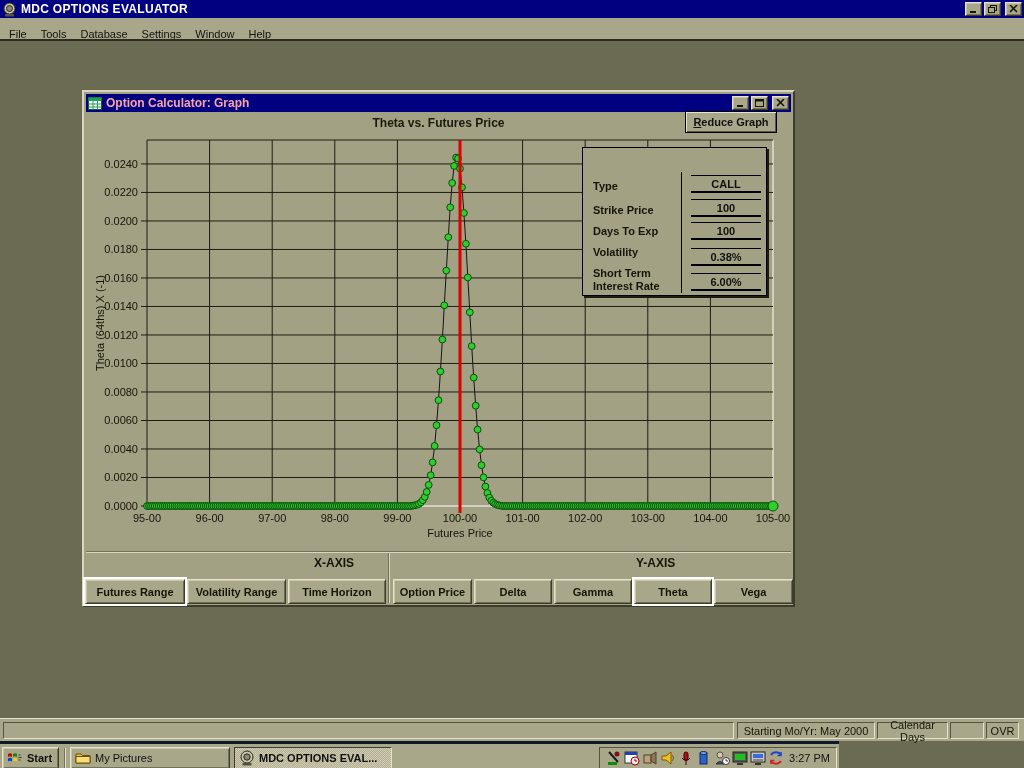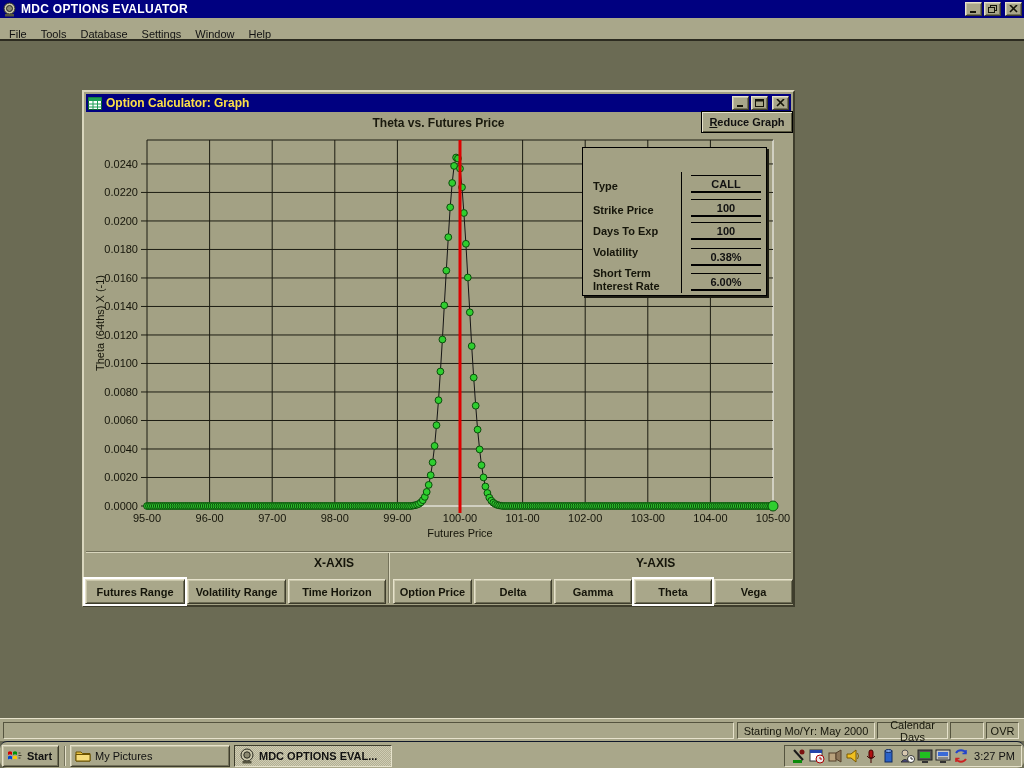--- a/index.html
+++ b/index.html
@@ -21,23 +21,23 @@
   .menu-item { display:inline-block; padding:3px 7px; }
   .menu-item::first-letter { text-decoration:underline; }
   .client { position:absolute; left:0; top:39px; width:1024px; height:679px; background:#6b6b54;
             border-top:2px solid #2c2b20; }
 
   
   .graph-window { position:absolute; left:82px; top:88px; width:713px; height:517px;
                   background:#a3a184; border:2px solid; border-color:#d9d6bd #3e3d2c #3e3d2c #d9d6bd; }
   .graph-titlebar { position:absolute; left:2px; top:2px; right:2px; height:18px; background:#000080;
                     display:flex; align-items:center; padding:0 2px; }
-  .graph-title { color:#fde047; font-weight:bold; font-size:12px; margin-left:4px; flex:1; }
+  .graph-title { color:#fca5a5; font-weight:bold; font-size:12px; margin-left:4px; flex:1; }
   .chart-title { position:absolute; left:0; top:24px; width:100%; text-align:center; font-weight:bold; font-size:12px; color:#1a1a0e; }
-  .reduce-btn { position:absolute; right:0; top:19px; width:92px; height:22px; background:#a9a78a;
+  .reduce-btn { position:absolute; right:16px; top:19px; width:92px; height:22px; background:#a9a78a;
                 border:1px solid #000; box-shadow: inset 1px 1px 0 #e6e2cb, inset -1px -1px 0 #5a593f;
                 font-weight:bold; font-size:11px; display:flex; align-items:center; justify-content:center; }
   .reduce-btn span { display:inline-block; }
   .reduce-btn span::first-letter { text-decoration:underline; }
 
   #chart-svg { position:absolute; left:0; top:0; }
   #chart-svg text.tick { font-family:"Liberation Sans",sans-serif; font-size:11px; fill:#15150a; }
   #chart-svg text.axis-title { font-family:"Liberation Sans",sans-serif; font-size:11px; fill:#15150a; }
 
   
@@ -63,22 +63,22 @@
               font-weight:bold; font-size:11px; display:flex; align-items:center; justify-content:center; color:#15150a; }
   .axis-btn.selected { box-shadow: 0 0 0 2px #ffffff, inset 1px 1px 0 #c9c6aa, inset -1px -1px 0 #6b6a52; z-index:2; }
 
   
   .statusbar { position:absolute; left:0; top:718px; width:1024px; height:23px; background:#a9a78a;
                border-top:1px solid #e6e2cb; }
   .status-panel { position:absolute; top:3px; height:17px; border:1px solid; border-color:#55543f #e6e2cb #e6e2cb #55543f;
                   display:flex; align-items:center; justify-content:center; font-size:11px; color:#15150a; padding:0 4px;text-align:center; }
 
   
-  .taskbar { position:absolute; left:0; top:741px; width:1024px; height:27px; background:#a9a78a;
-             border-top:1px solid #0f172a;border-radius:7px; }
+  .taskbar { position:absolute; left:0; top:741px; width:839px; height:27px; background:#a9a78a;
+             border-top:3px solid #0f172a; }
   .task-btn { position:absolute; top:3px; height:22px; display:flex; align-items:center; padding:0 4px; gap:4px; font-size:11px; }
   .task-btn.raised { border:1px solid; border-color:#e6e2cb #3e3d2c #3e3d2c #e6e2cb;
                      box-shadow: inset 1px 1px 0 #c5c2a6, inset -1px -1px 0 #74725a; background:#a9a78a; }
   .task-btn.active { border:1px solid; border-color:#3e3d2c #e6e2cb #e6e2cb #3e3d2c;
                      background-color:#bdbaa0;
                      background-image:repeating-conic-gradient(#cfccb2 0% 25%, #b2af94 0% 50%);
                      background-size:2px 2px; font-weight:bold; }
   .task-divider { position:absolute; top:4px; width:2px; height:20px; border-left:1px solid #74725a; border-right:1px solid #e6e2cb; }
   .tray { position:absolute; right:2px; top:3px; height:22px; width:238px;
           border:1px solid; border-color:#55543f #e6e2cb #e6e2cb #55543f;

